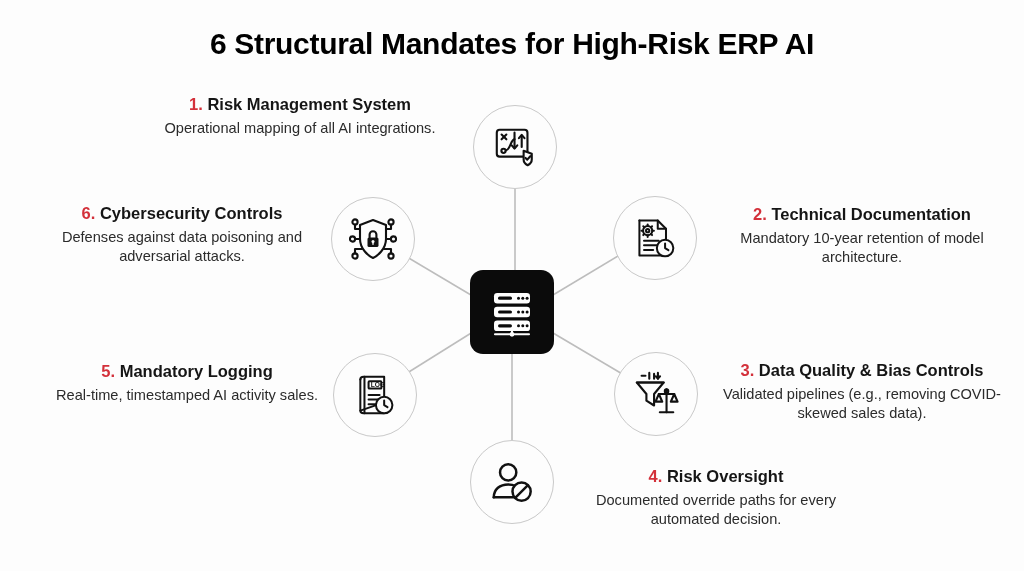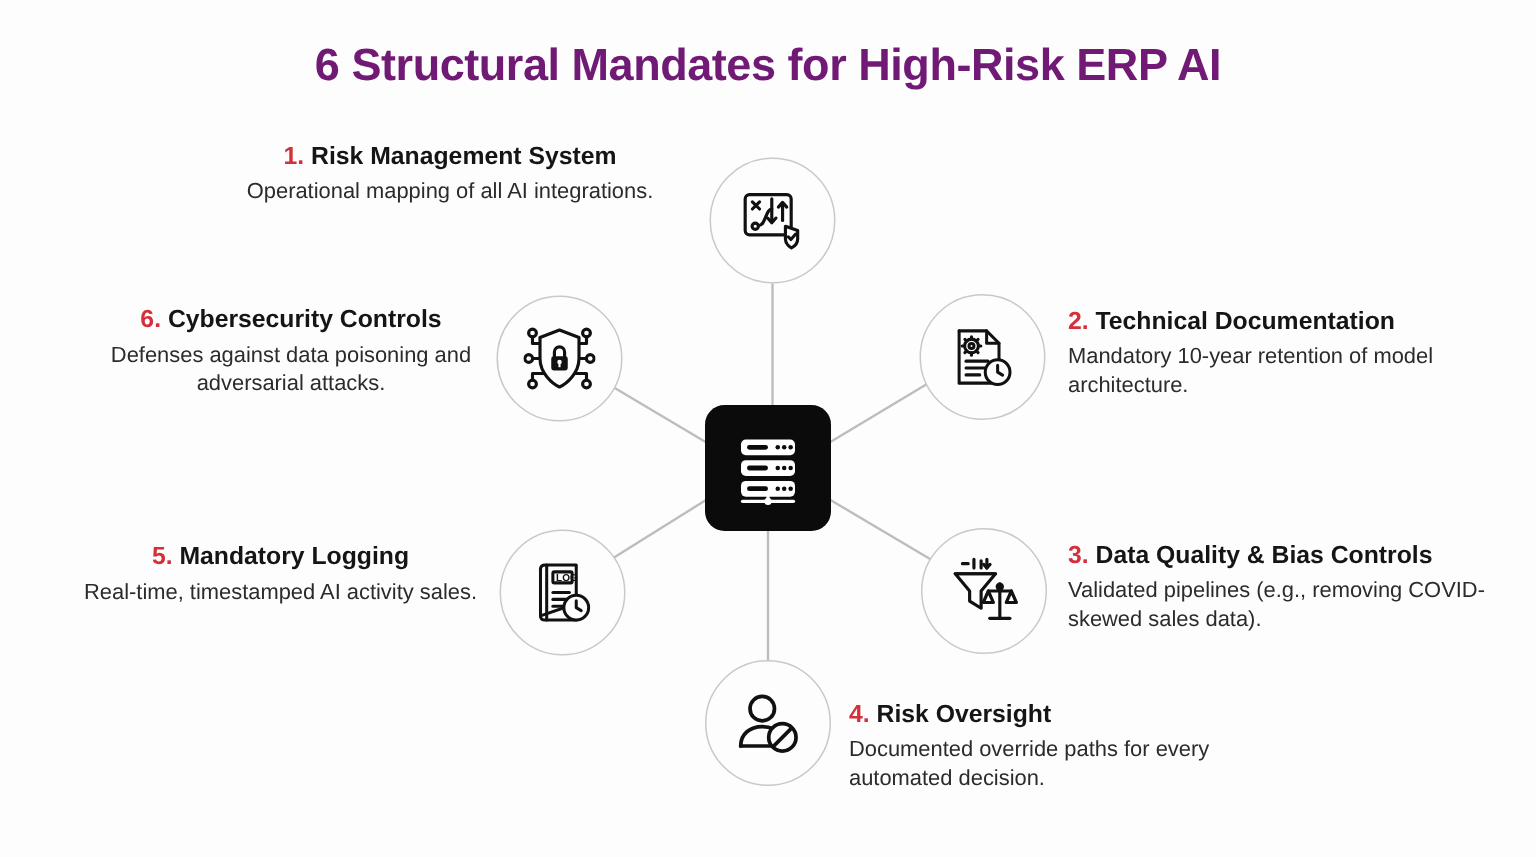--- a/index.html
+++ b/index.html
@@ -23,21 +23,21 @@
   
   .title {
     position: absolute;
     top: 27px;
     left: 0;
     width: 1024px;
     text-align: center;
     font-size: 30px;
     font-weight: 700;
     letter-spacing: -0.3px;
-    color: #701a75;
+    color: #000000;
   }
 
   
   .spokes {
     position: absolute;
     top: 0;
     left: 0;
     width: 1024px;
     height: 571px;
   }
@@ -91,28 +91,28 @@
   .label .num {
     color: #d3303a;
     font-weight: 700;
   }
   .label .desc {
     font-size: 14.6px;
     color: #2b2b2b;
     font-weight: 400;
   }
   .label.right-align { text-align: center; }
-  .label.left-align  { text-align: left; }
+  .label.left-align  { text-align: center; }
 
   .label-1 { left: 140px; top: 94px;  width: 320px; }
   .label-2 { left: 712px; top: 204px; width: 300px; }
   .label-3 { left: 712px; top: 360px; width: 300px; }
   .label-4 { left: 566px; top: 466px; width: 300px; }
   .label-5 { left:  50px; top: 361px; width: 274px; }
-  .label-6 { left:  52px; top: 203px; width: 284px; }
+  .label-6 { left:  40px; top: 203px; width: 284px; }
 
   
   .icon-svg { display: block; }
 </style>
 </head>
 <body>
 
 <div id="infographic">
 
   <div class="title">6 Structural Mandates for High-Risk ERP AI</div>

